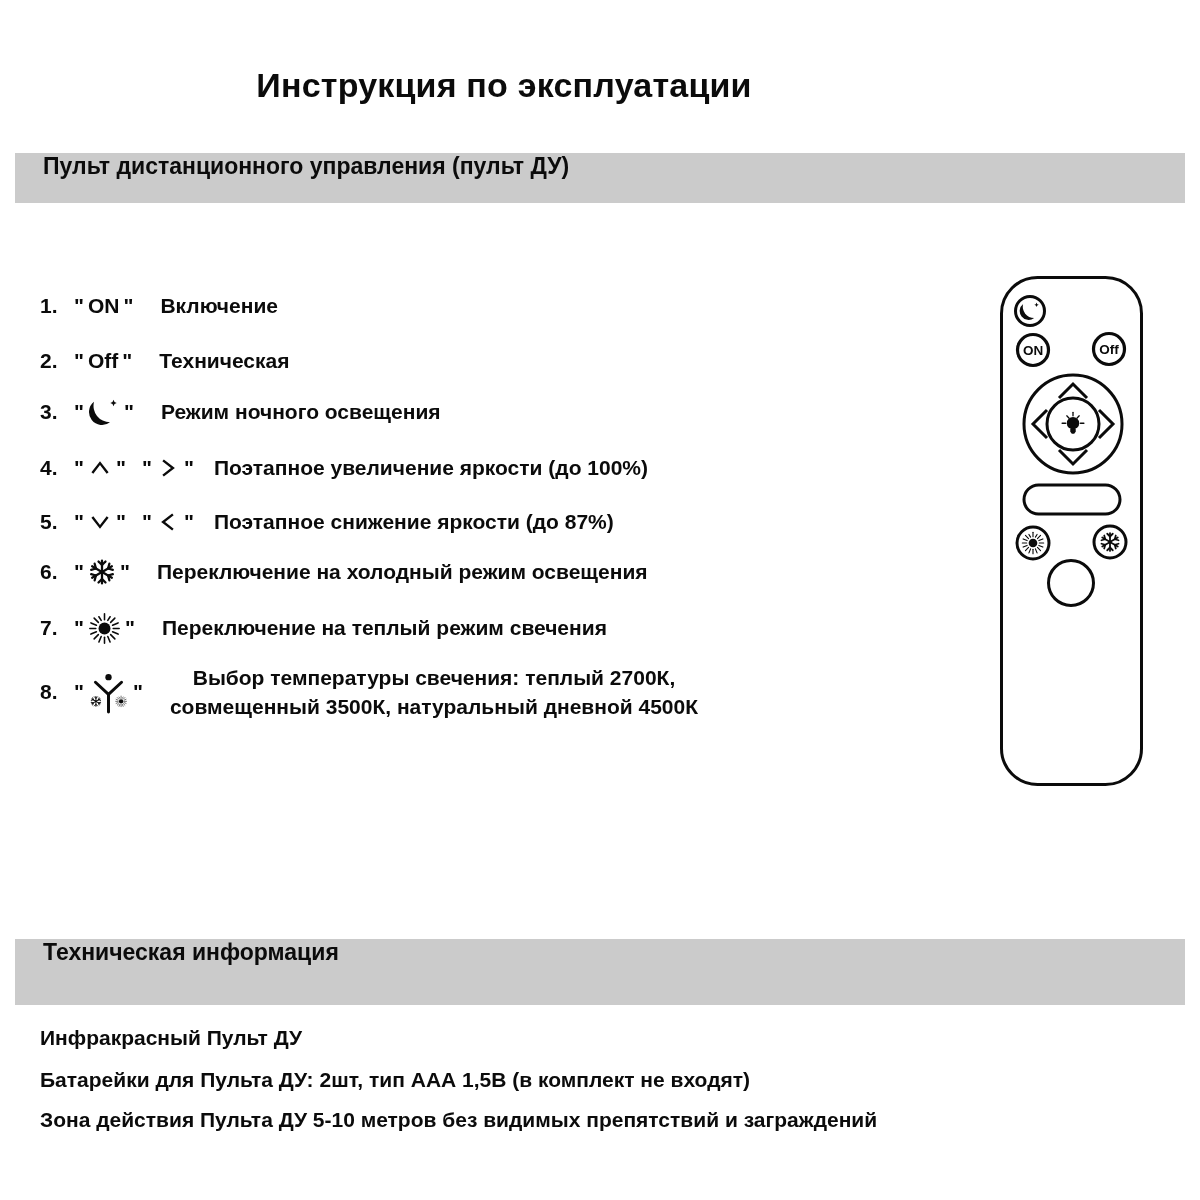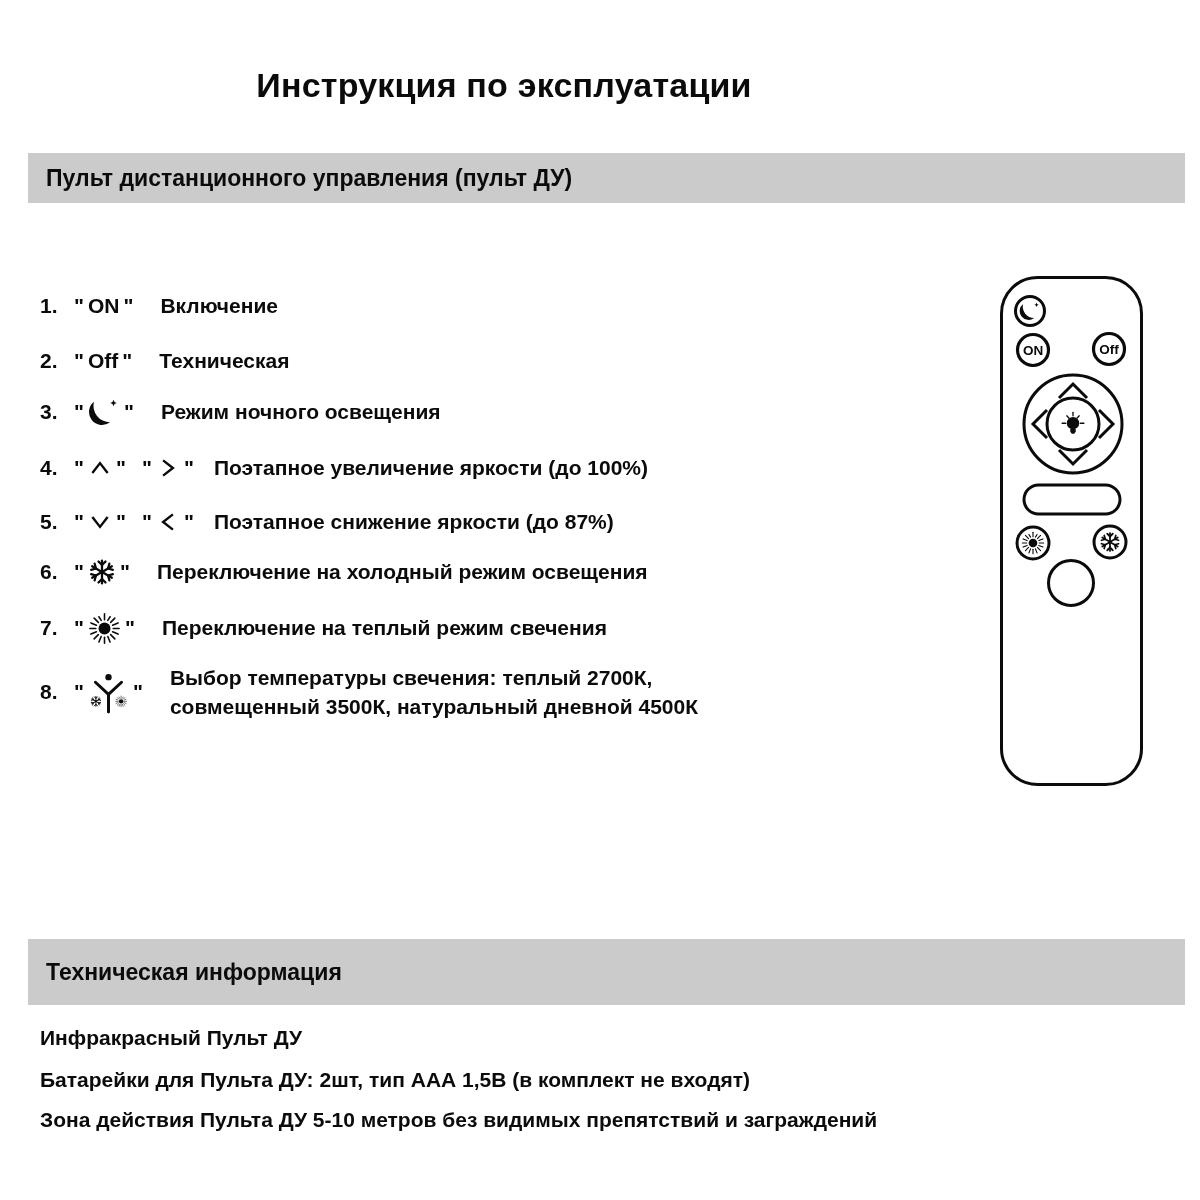--- a/index.html
+++ b/index.html
@@ -6,36 +6,36 @@
   .page{
     position:relative;width:1200px;height:1200px;background:#ffffff;
     font-family:"Liberation Sans",sans-serif;color:#0b0b0b;overflow:hidden;
   }
   .title{
     position:absolute;top:66px;left:0;width:1008px;text-align:center;
     font-size:34px;font-weight:bold;letter-spacing:.2px;
   }
   .bar{
     position:absolute;left:15px;right:15px;height:50px;background:#cbcbcb;
-    display:flex;align-items:center;padding-left:18px;box-sizing:border-box;
-    font-size:23px;font-weight:bold;margin-left:13px;
+    display:flex;padding-left:28px;box-sizing:border-box;
+    font-size:23px;font-weight:bold;
   }
   .bar1{top:153px;}
   .bar2{top:939px;height:66px;}
   .item{
     position:absolute;left:40px;display:flex;align-items:center;height:34px;
     font-size:21px;font-weight:bold;white-space:nowrap;
   }
   .item .num{width:30px;flex:0 0 auto;}
   .q{margin:0 4px;}
   .lbl{margin-left:23px;}
   .lbl2{margin-left:16px;}
   .ic{display:block;flex:0 0 auto;}
   .twoline{height:60px;}
-  .lines{line-height:29px;}
+  .lines{line-height:29px;text-align:center;}
   .tech-line{
     position:absolute;left:40px;font-size:21px;font-weight:bold;white-space:nowrap;
   }
   .remote{position:absolute;left:1000px;top:276px;}
   svg text{font-family:"Liberation Sans",sans-serif;font-weight:bold;}
   .defs{position:absolute;width:0;height:0;overflow:hidden;}
 </style>
 </head>
 <body>
 

